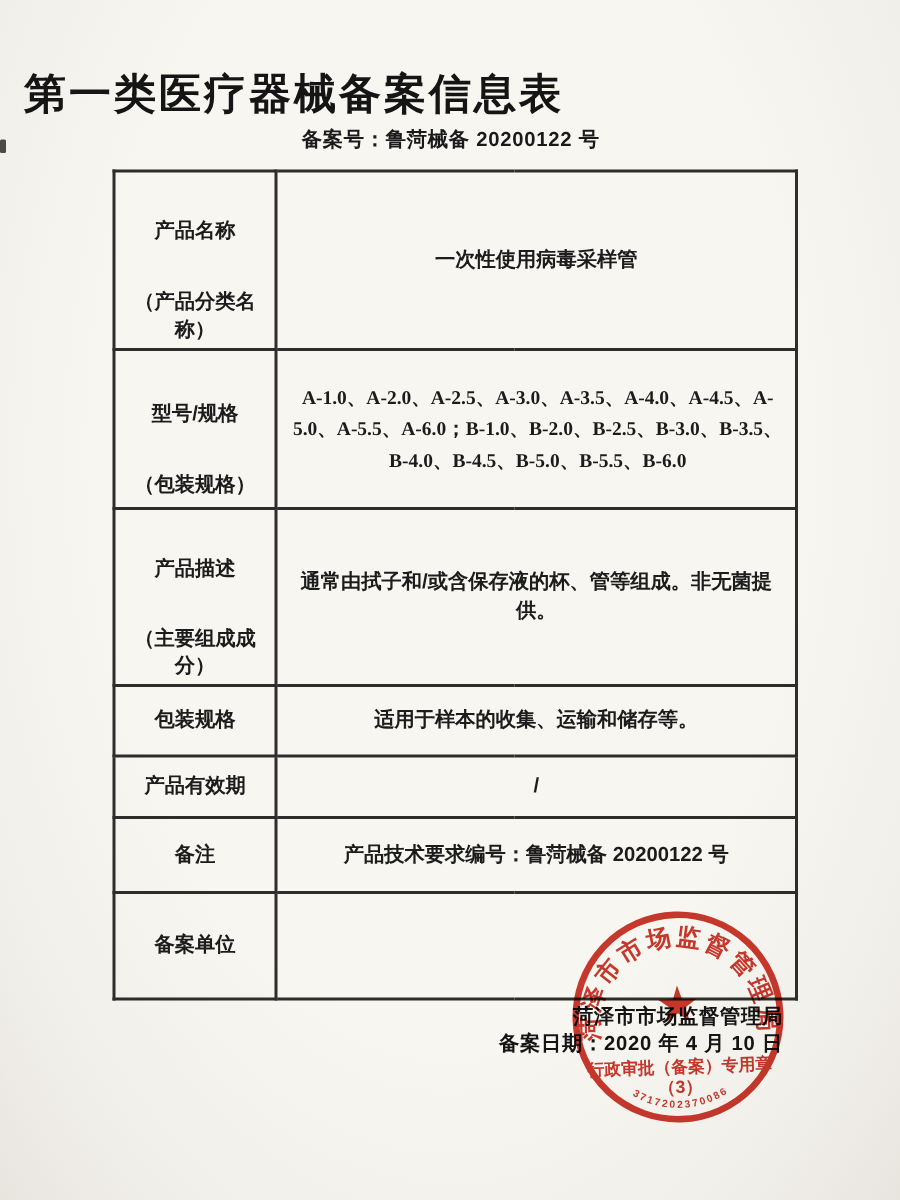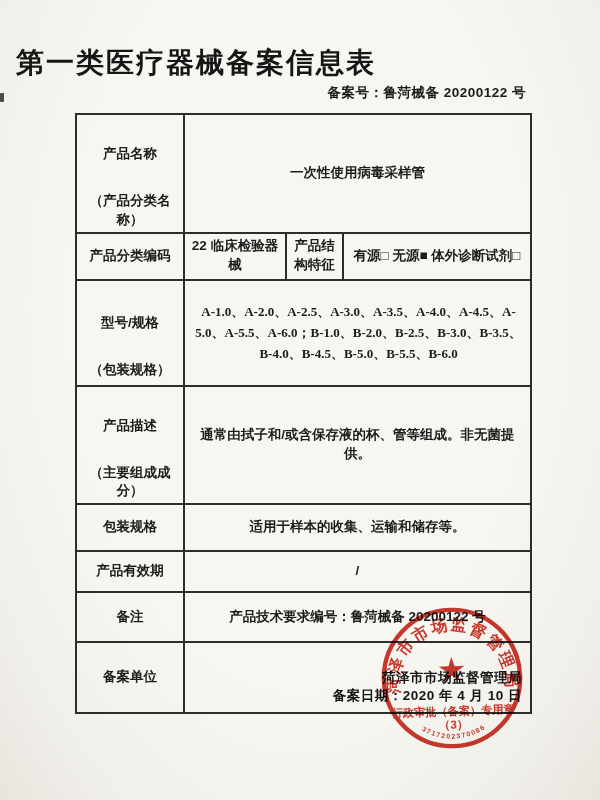--- a/index.html
+++ b/index.html
@@ -12,21 +12,21 @@
     position:relative;width:600px;height:800px;
     background:radial-gradient(ellipse at 50% 38%, #f8f6f1 55%, #f1efe9 82%, #e7e5de 100%);
     color:#1c1c1c;
   }
   .speck{position:absolute;left:0;top:93px;width:4px;height:9px;background:#4a4a48;border-radius:1px;}
   .doc-title{
     position:absolute;top:44px;left:16px;width:600px;text-align:left;
     font-size:28px;font-weight:700;letter-spacing:2px;color:#151515;
   }
   .record-no{
-    position:absolute;top:84px;left:75px;width:451px;text-align:right;
+    position:absolute;top:84px;left:75px;width:451px;text-align:center;
     font-size:13.5px;font-weight:700;color:#1a1a1a;letter-spacing:.5px;
   }
   table.form{
     position:absolute;top:113px;left:75px;width:455px;
     border-collapse:collapse;table-layout:fixed;
     font-size:13.5px;font-weight:600;color:#1c1c1c;
   }
   table.form td{
     border:2px solid #2e2d2b;vertical-align:middle;
     padding:2px 8px;line-height:1.4;
@@ -71,26 +71,20 @@
 
     <tbody>
         <tr class="r1">
       <td class="lbl">
         <span class="ln">产品名称</span>
         <span class="ln">（产品分类名称）</span>
       </td>
       <td class="val" colspan="3">一次性使用病毒采样管</td>
     </tr>
 
-    <tr class="r2">
-      <td class="lbl">产品分类编码</td>
-      <td class="val">22 临床检验器械</td>
-      <td class="lbl">产品结构特征</td>
-      <td class="val">有源□ 无源■  体外诊断试剂□</td>
-    </tr>
 
 
 
 
 
     <tr class="r7">
       <td class="lbl">
         <span class="ln">型号/规格</span>
         <span class="ln">（包装规格）</span>
       </td>

